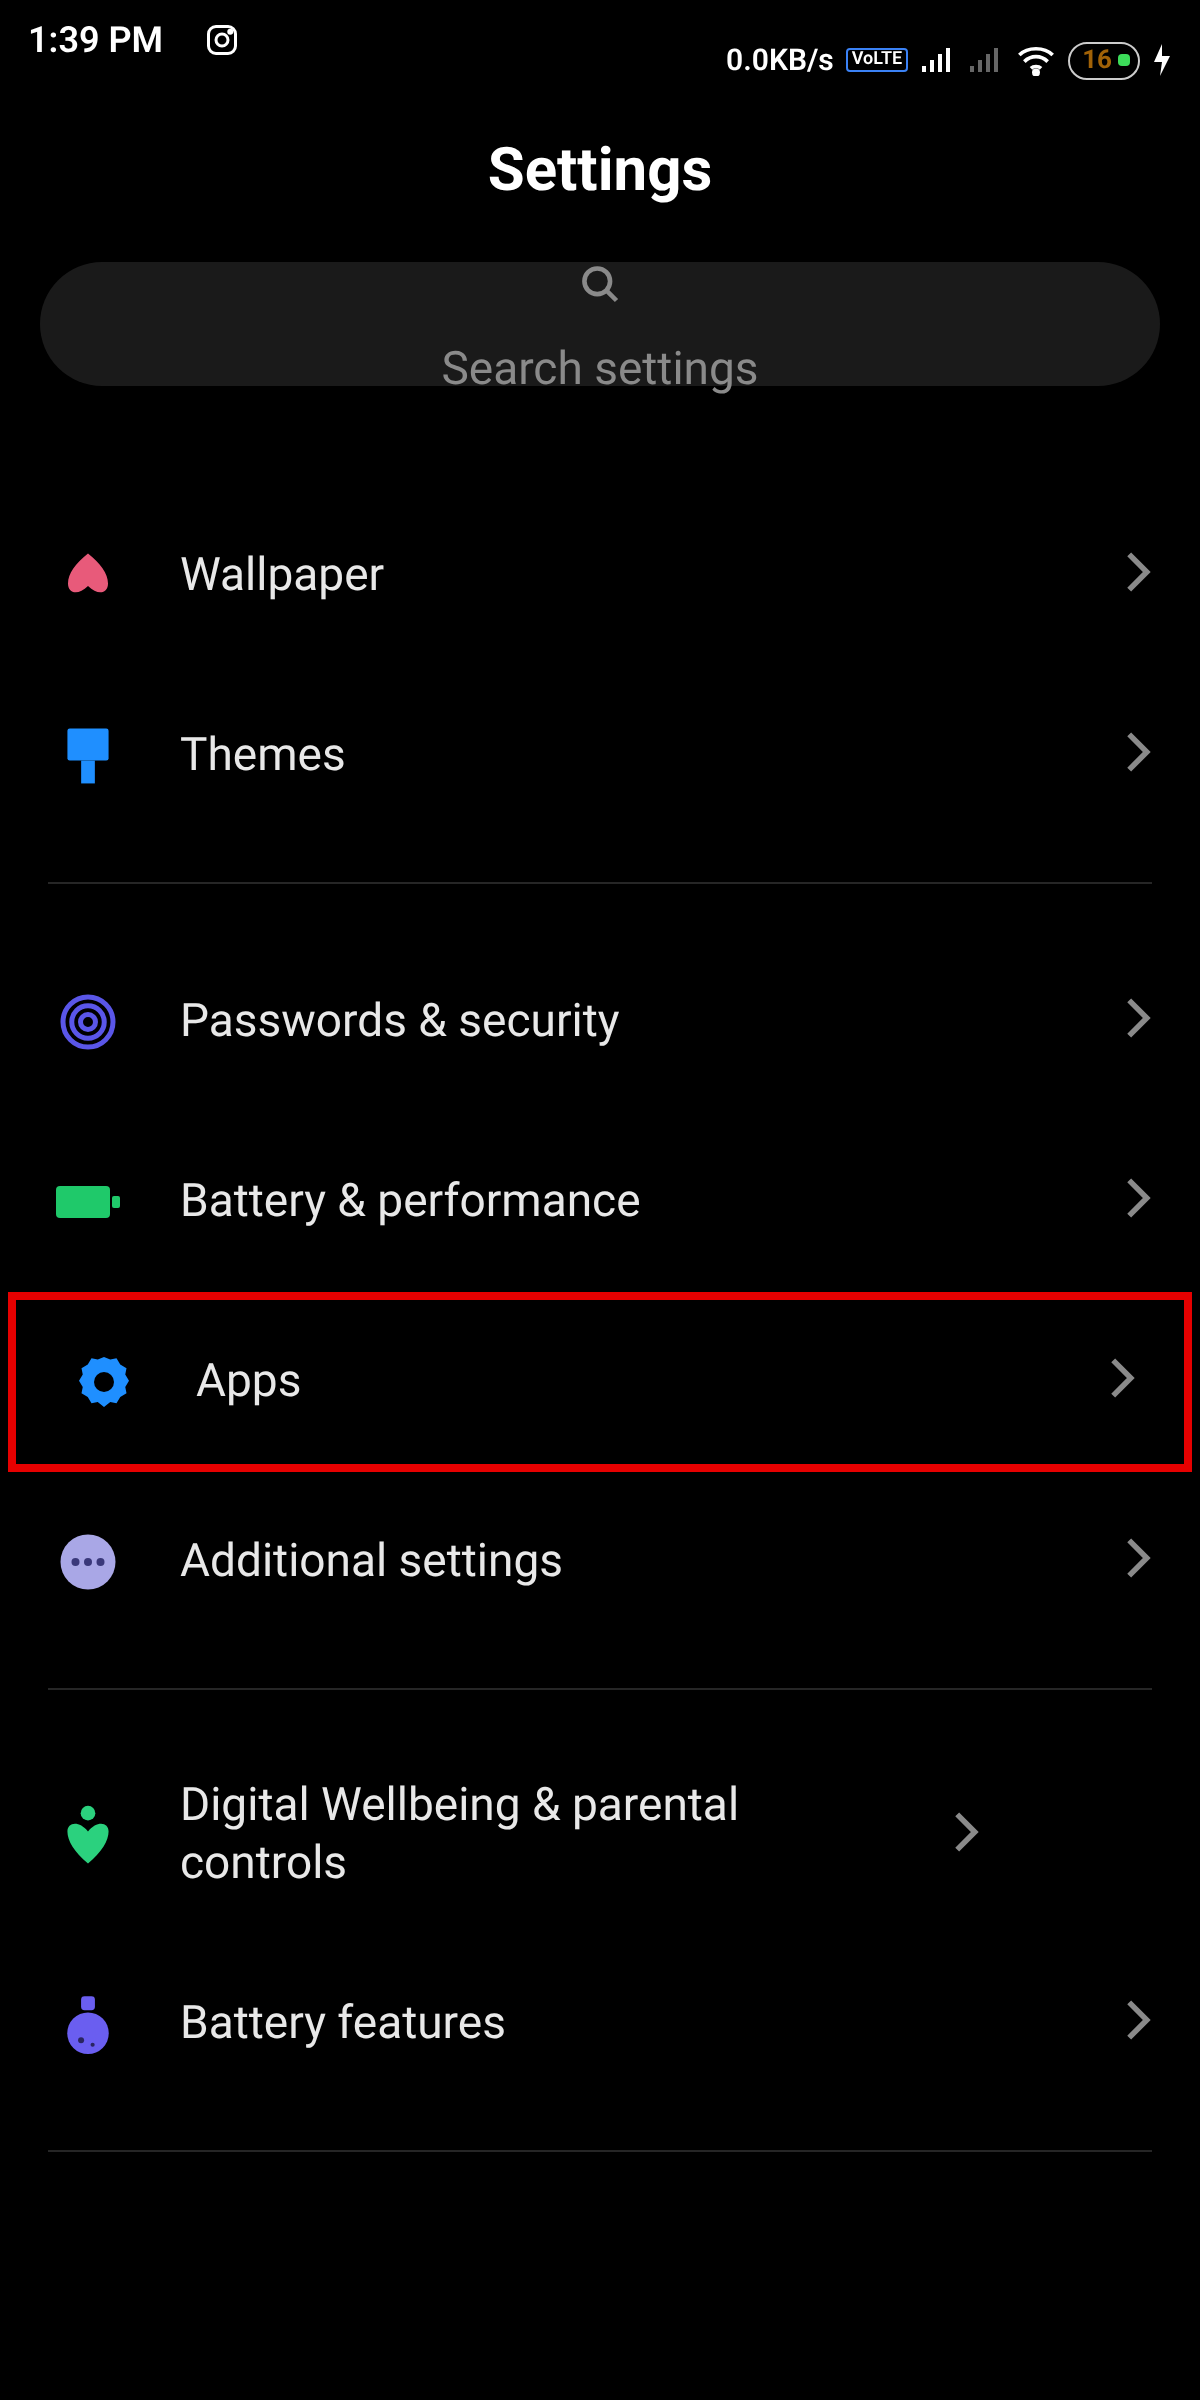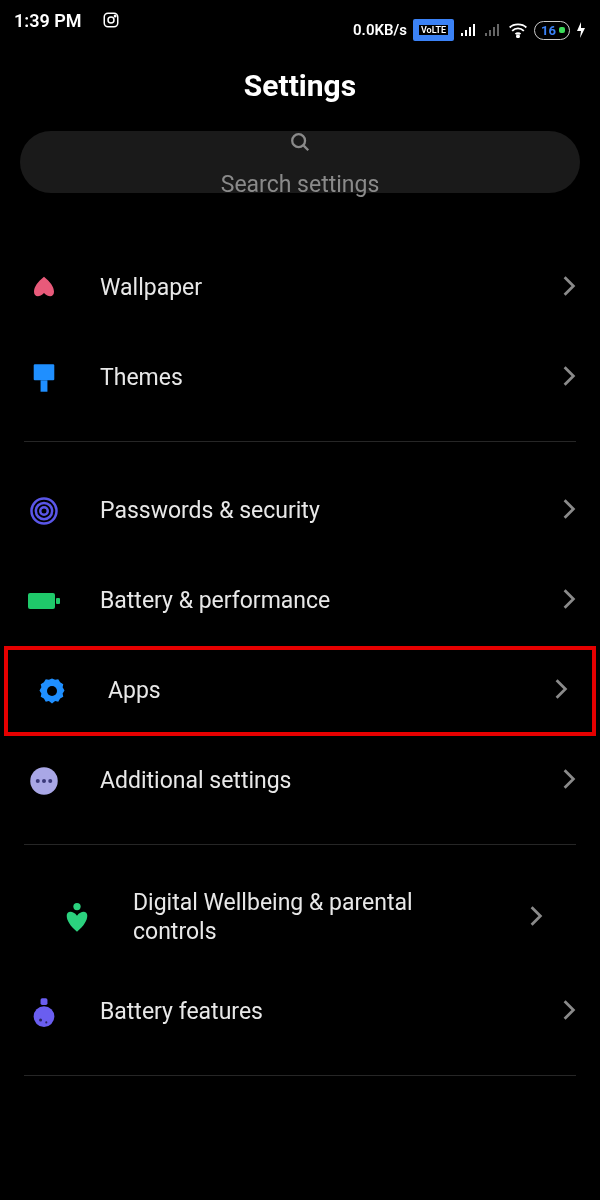--- a/index.html
+++ b/index.html
@@ -25,21 +25,21 @@
   .status-right svg, .status-left svg { display: block; }
   .battery-pill {
     display: inline-flex;
     align-items: center;
     gap: 3px;
     border: 1.5px solid #ccc;
     border-radius: 10px;
     padding: 1px 4px 1px 6px;
     font-size: 13px;
     font-weight: 700;
-    color: #3b82f6;
+    color: #a16207;
   }
   .battery-dot { width:6px; height:6px; background:#3cdc5a; border-radius:2px; }
   .page-title {
     text-align: center;
     font-size: 30px;
     font-weight: 700;
     padding: 28px 0 20px 0;
   }
   .search-bar {
     margin: 8px 20px 10px 20px;
@@ -52,22 +52,21 @@
     gap: 14px;
     flex-direction: column;
   }
   .search-bar .placeholder { color: #8a8a8a; font-size: 23px; }
   .list { padding-top: 40px; }
   .item {
     display: flex;
     align-items: center;
     padding: 0 24px;
     height: 90px;
-    gap: 36px;
-    justify-content: center;
+    gap: 26px;
   }
   .item .icon-wrap {
     width: 40px;
     height: 40px;
     display: flex;
     align-items: center;
     justify-content: center;
   }
   .item .label {
     flex: 1;
@@ -97,21 +96,21 @@
     <span>
       <svg width="18" height="18" viewBox="0 0 24 24" fill="none" stroke="#fff" stroke-width="2">
         <rect x="3" y="3" width="18" height="18" rx="5"></rect>
           <circle cx="12" cy="12" r="4"></circle>
           <circle cx="17.5" cy="6.5" r="1" fill="#fff"></circle>
       </svg>
     </span>
   </div>
   <div class="status-right">
     <span style="font-size:15px;font-weight:600">0.0KB/s</span>
-    <span style="font-size:9px;border:6px solid #3b82f6;padding:0 2px;border-radius:2px;line-height:10px">VoLTE</span>
+    <span style="font-size:9px;border:1px solid #3b82f6;padding:0 2px;border-radius:2px;line-height:10px">VoLTE</span>
     <span>
       <svg width="18" height="14" viewBox="0 0 18 14">
           <path d="M1 13h2V10H1zM5 13h2V7H5zM9 13h2V4H9zM13 13h2V1h-2z" fill="#fff"></path>
         </svg>
     </span>
     <span>
       <svg width="18" height="14" viewBox="0 0 18 14">
           <path d="M1 13h2V10H1zM5 13h2V7H5zM9 13h2V4H9zM13 13h2V1h-2z" fill="#666"></path>
         </svg>
     </span>

